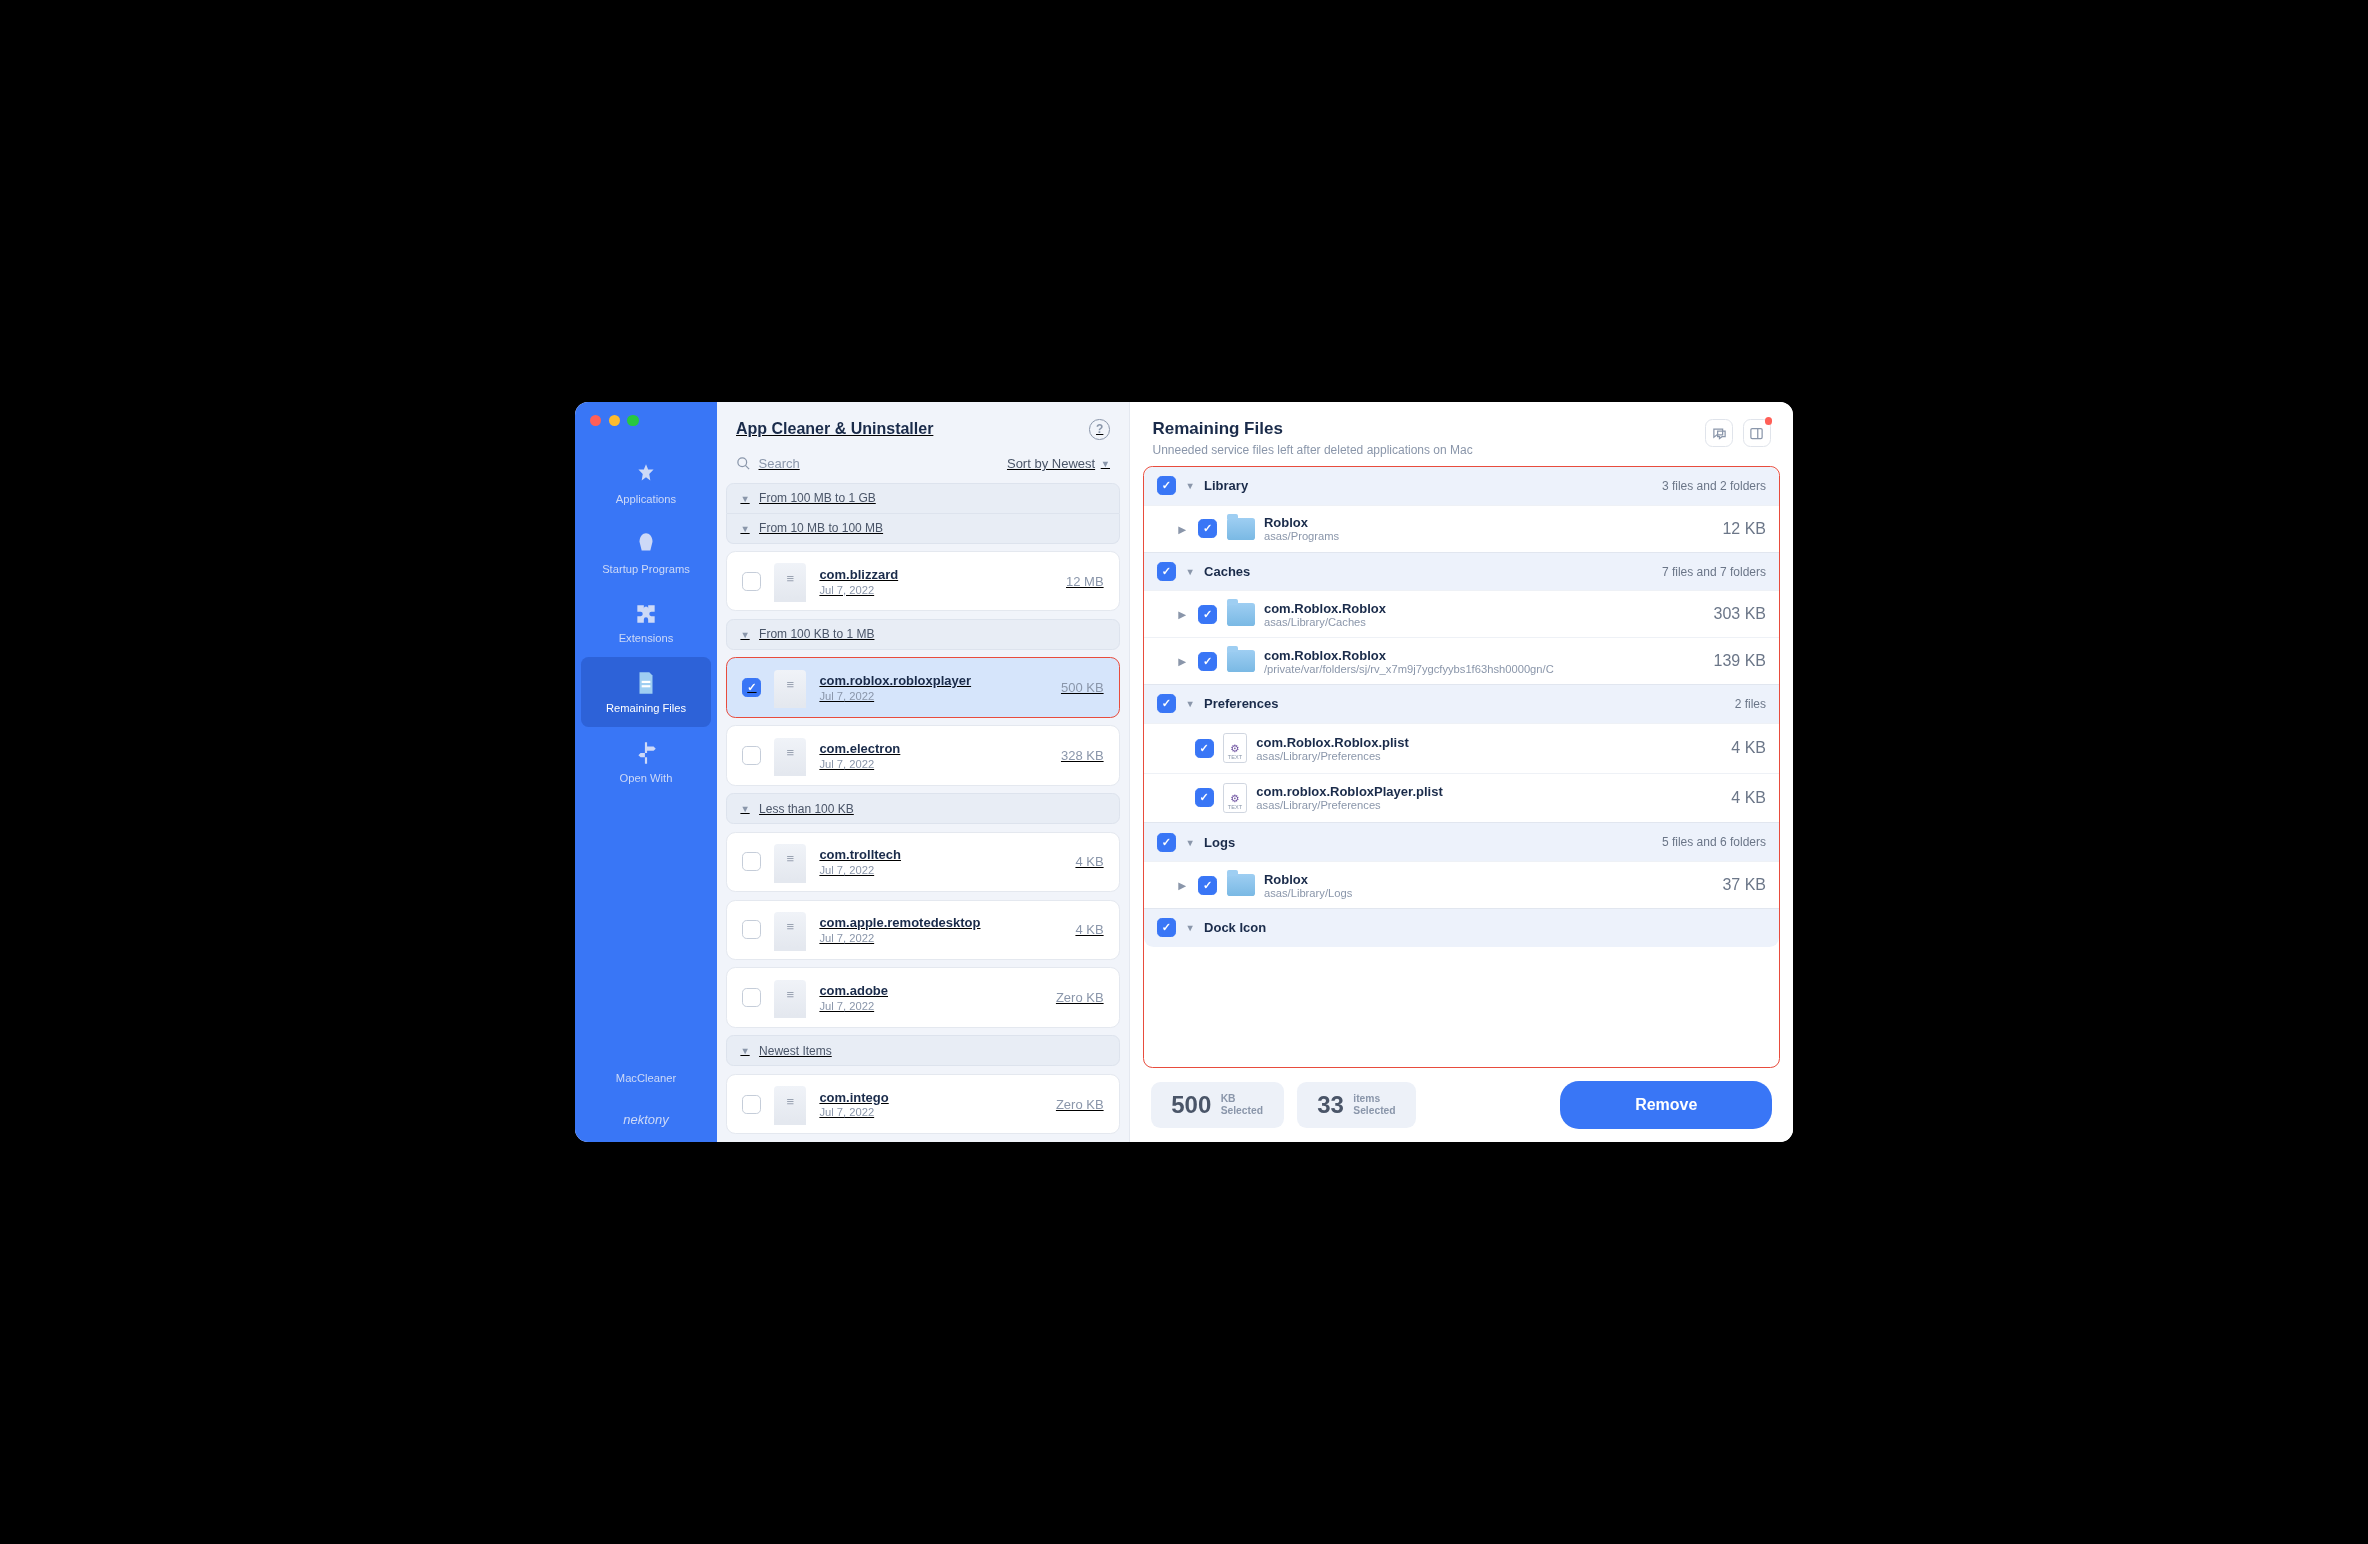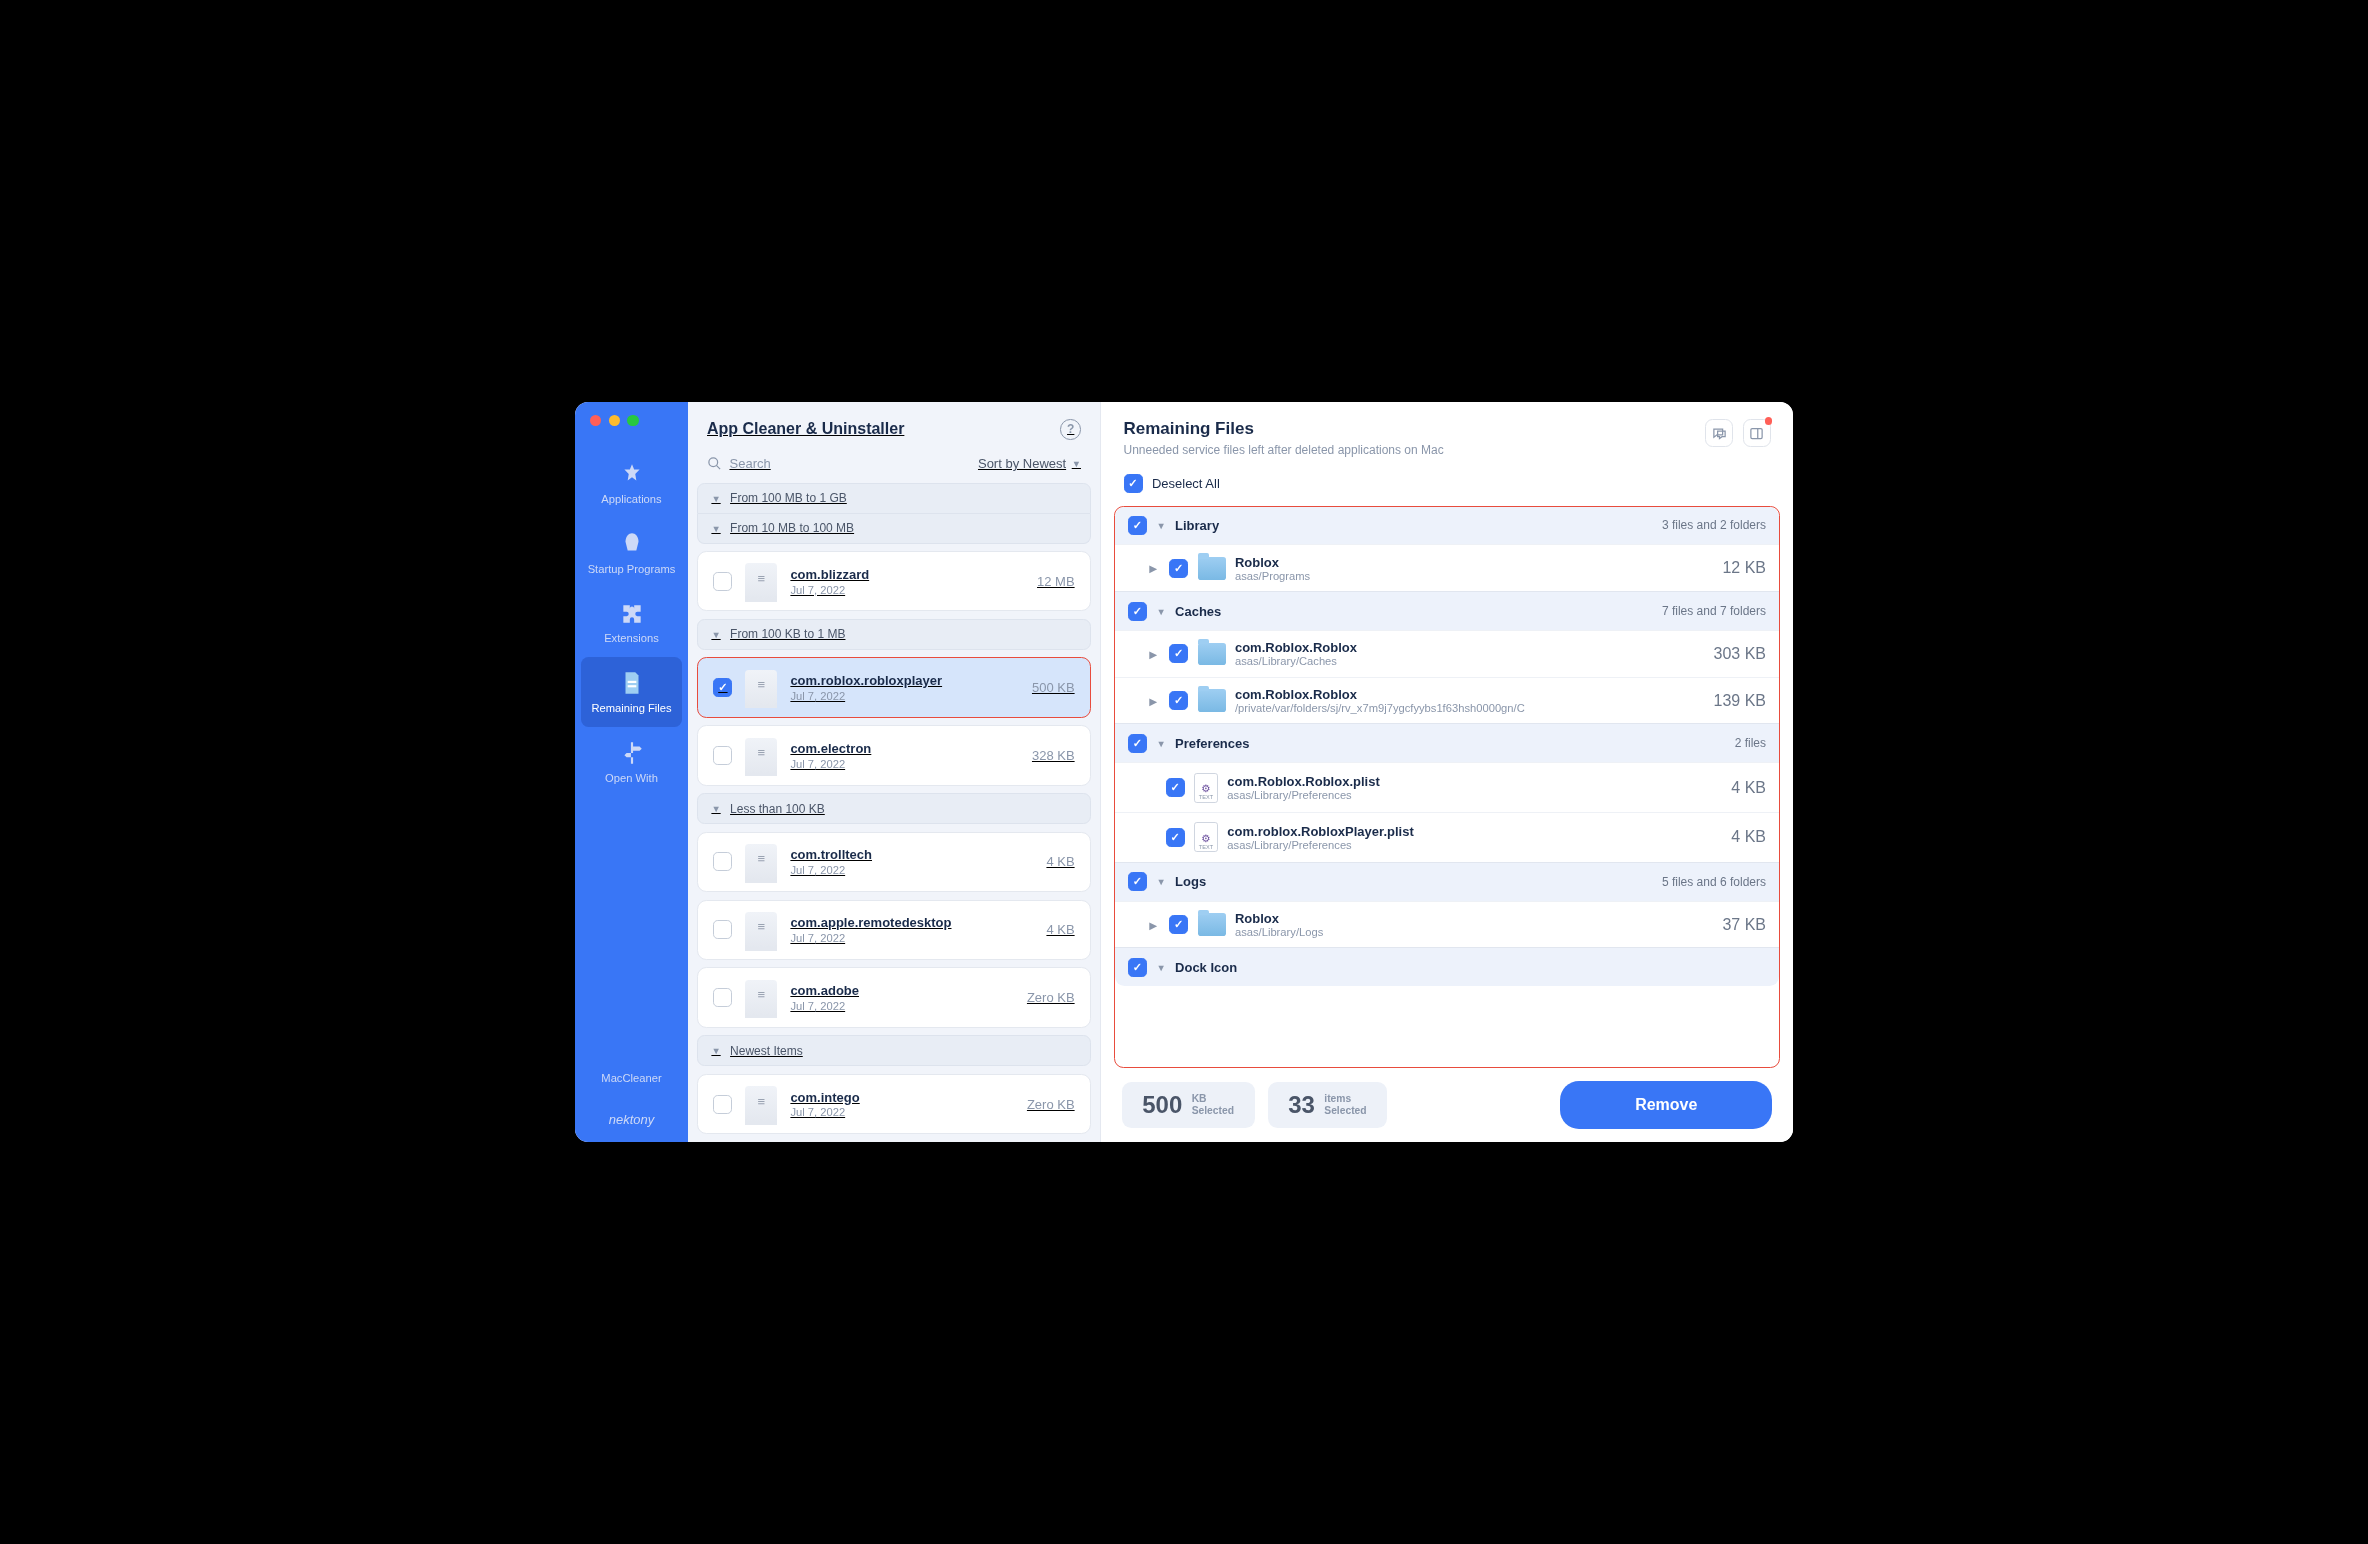--- a/index.html
+++ b/index.html
@@ -15,21 +15,21 @@
 .window {
   width: 1218px;
   height: 740px;
   background: #fff;
   border-radius: 13px;
   display: flex;
   overflow: hidden;
   box-shadow: 0 19px 56px rgba(0,0,0,0.5);
 }
 .sidebar {
-  width: 113px;
+  width: 142px;
   background: #3976f6;
   display: flex;
   flex-direction: column;
   padding-top: 13px;
 }
 .traffic-lights { display: flex; gap: 7.5px; padding-left: 15px; margin-bottom: 22.5px; }
 .dot { width: 11.2px; height: 11.2px; border-radius: 50%; }
 .dot.red { background: #ff5f57; }
 .dot.yellow { background: #febc2e; }
 .dot.green { background: #28c840; }
@@ -399,24 +399,20 @@
         <div class="hdr-icon">
           <svg width="15" height="15" viewBox="0 0 24 24" fill="none" stroke="#8a96aa" stroke-width="2">
               <rect x="3" y="4" width="18" height="16" rx="2"></rect>
               <line x1="14" y1="4" x2="14" y2="20"></line>
             </svg>
           <div class="badge"></div>
         </div>
       </div>
     </div>
 
-    <div class="deselect-row">
-      <div class="check-box checked"></div>
-      <span>Deselect All</span>
-    </div>
 
     <div class="file-tree">
 
       <div class="cat-header">
         <div class="check-box checked"></div>
         <span class="chevron">▼</span>
         <span>Library</span>
         <span class="cat-count">3 files and 2 folders</span>
       </div>
       <div class="file-row">

